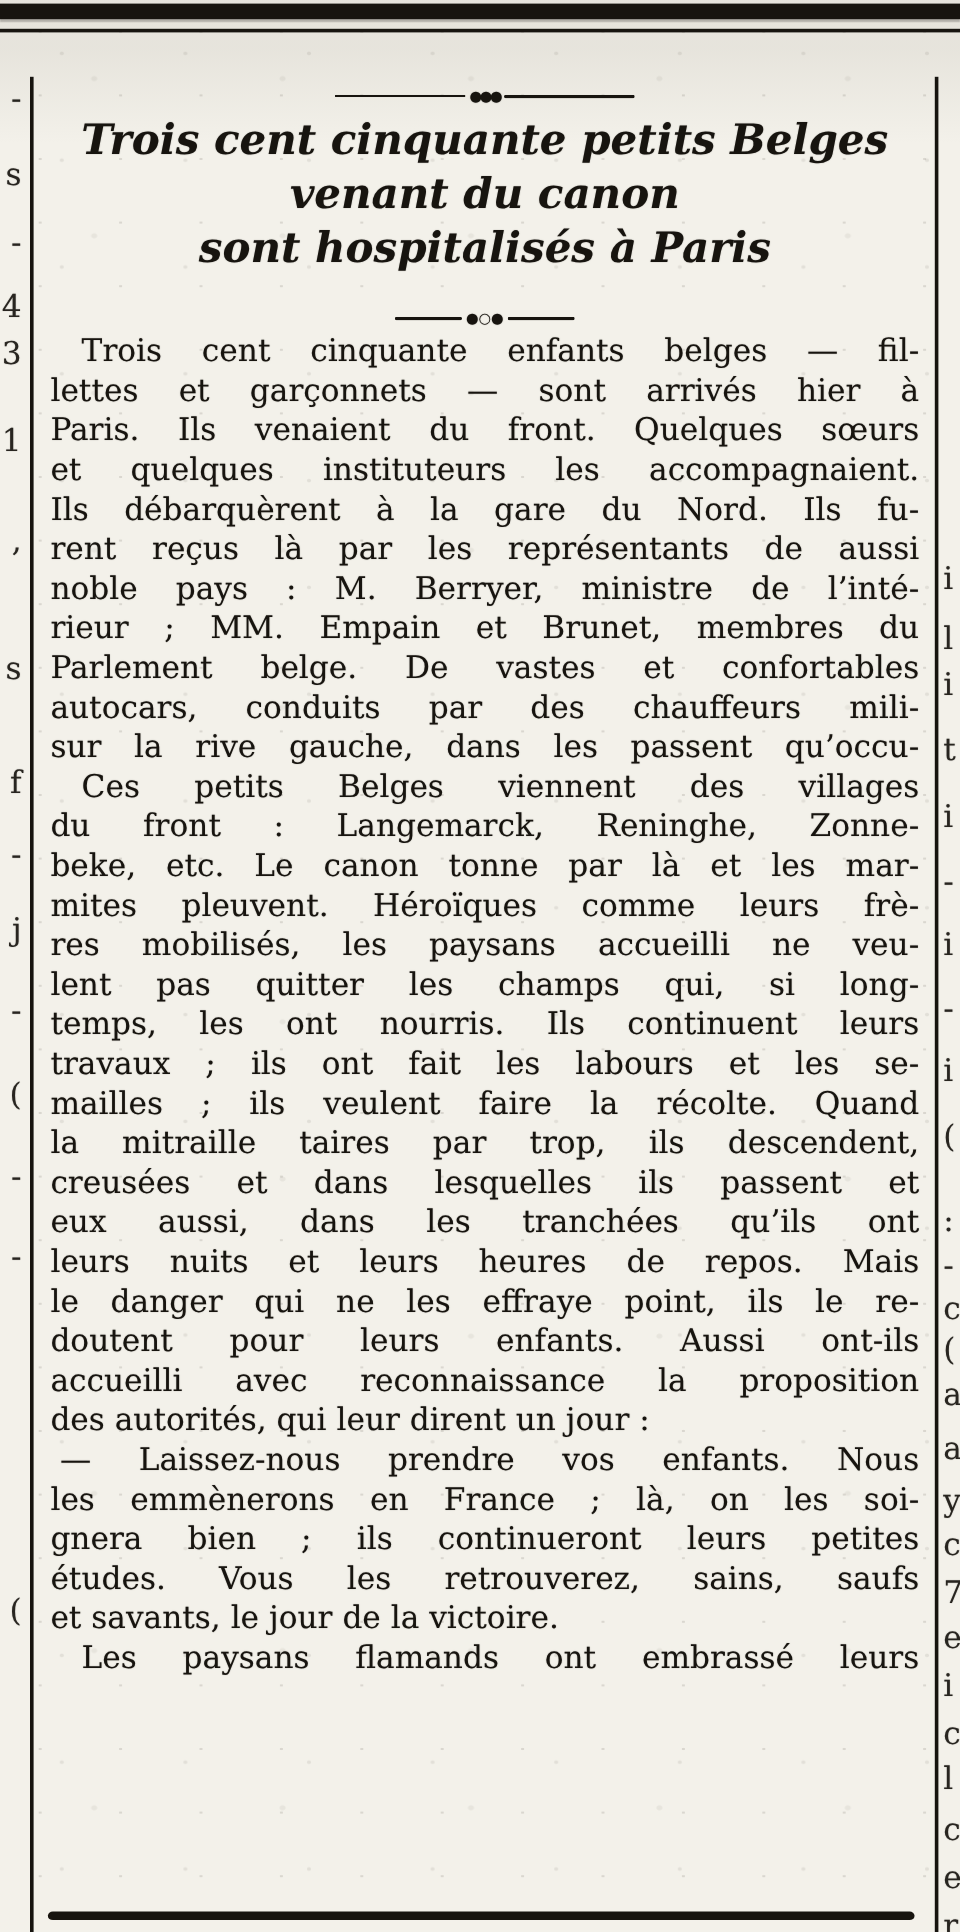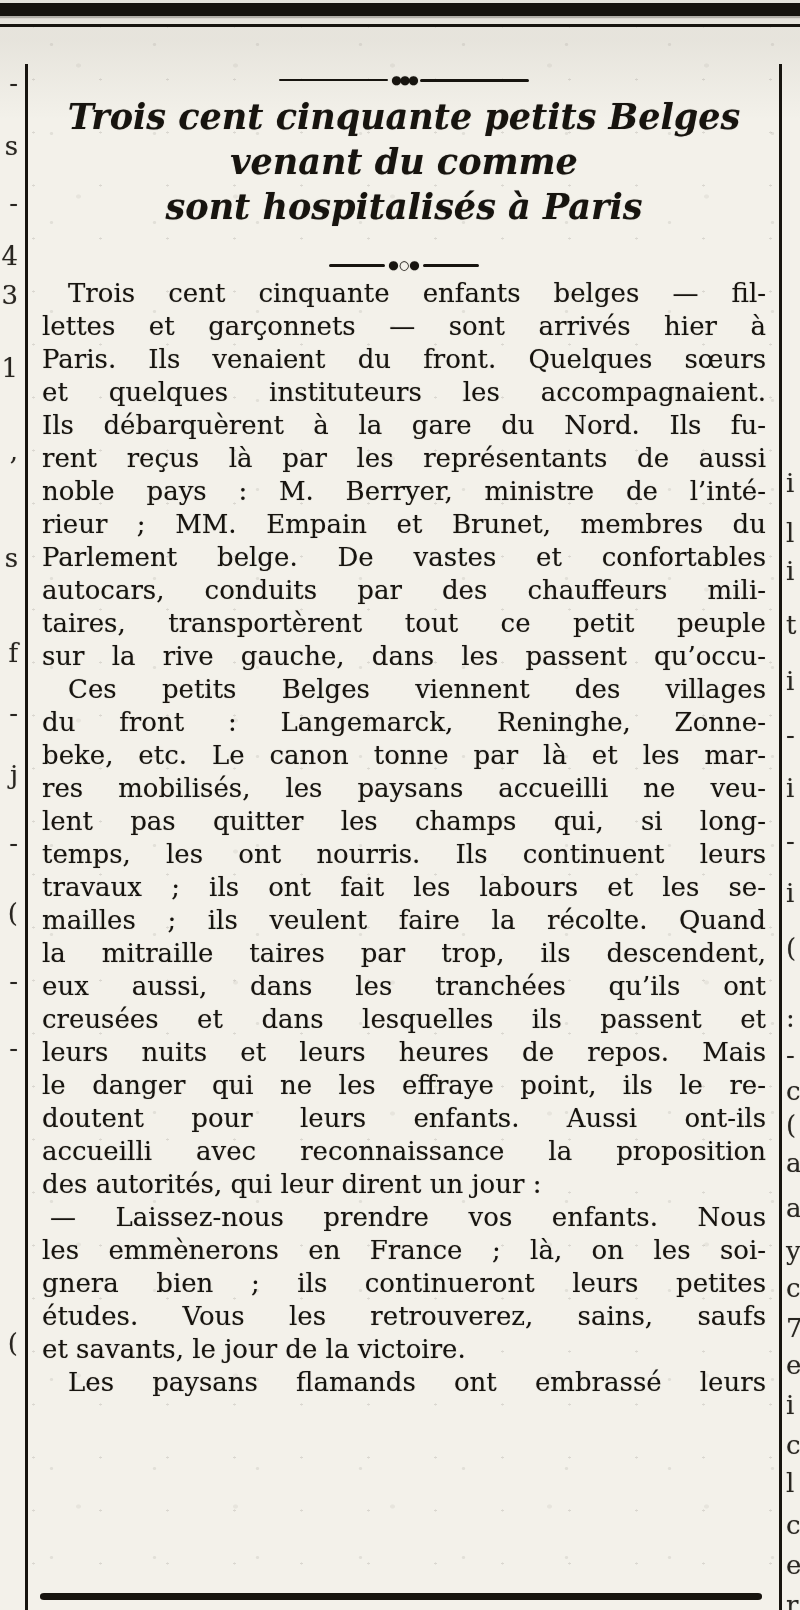--- a/index.html
+++ b/index.html
@@ -134,54 +134,54 @@
 
 
     <div class="divider d1">
       <span class="dline l"></span>
       <span class="orn">●●●</span>
       <span class="dline"></span>
     </div>
 
     <h2 class="subtitle" id="subtitle">
         <div class="subline">Trois cent cinquante petits Belges</div>
-        <div class="subline">venant du comme</div>
+        <div class="subline">venant du canon</div>
         <div class="subline">sont hospitalisés à Paris</div>
       </h2>
 
     <div class="divider d2">
       <span class="dline"></span>
       <span class="orn">●○●</span>
       <span class="dline"></span>
     </div>
 
     <div class="body-text" id="body-text">
         <div class="line first">Trois cent cinquante enfants belges — fil-</div>
         <div class="line">lettes et garçonnets — sont arrivés hier à</div>
         <div class="line">Paris. Ils venaient du front. Quelques sœurs</div>
         <div class="line">et quelques instituteurs les accompagnaient.</div>
         <div class="line">Ils débarquèrent à la gare du Nord. Ils fu-</div>
         <div class="line">rent reçus là par les représentants de aussi</div>
         <div class="line">noble pays : M. Berryer, ministre de l’inté-</div>
         <div class="line">rieur ; MM. Empain et Brunet, membres du</div>
         <div class="line">Parlement belge. De vastes et confortables</div>
         <div class="line">autocars, conduits par des chauffeurs mili-</div>
-        <div class="line">taires, transportèrent tout ce petit peuple</div>
         <div class="line">sur la rive gauche, dans les passent qu’occu-</div>
         <div class="line first">Ces petits Belges viennent des villages</div>
         <div class="line">du front : Langemarck, Reninghe, Zonne-</div>
         <div class="line">beke, etc. Le canon tonne par là et les mar-</div>
+        <div class="line">mites pleuvent. Héroïques comme leurs frè-</div>
         <div class="line">res mobilisés, les paysans accueilli ne veu-</div>
         <div class="line">lent pas quitter les champs qui, si long-</div>
         <div class="line">temps, les ont nourris. Ils continuent leurs</div>
         <div class="line">travaux ; ils ont fait les labours et les se-</div>
         <div class="line">mailles ; ils veulent faire la récolte. Quand</div>
         <div class="line">la mitraille taires par trop, ils descendent,</div>
+        <div class="line">creusées et dans lesquelles ils passent et</div>
         <div class="line">eux aussi, dans les tranchées qu’ils ont</div>
-        <div class="line">creusées et dans lesquelles ils passent et</div>
         <div class="line">leurs nuits et leurs heures de repos. Mais</div>
         <div class="line">le danger qui ne les effraye point, ils le re-</div>
         <div class="line">doutent pour leurs enfants. Aussi ont-ils</div>
         <div class="line">accueilli avec reconnaissance la proposition</div>
         <div class="line last">des autorités, qui leur dirent un jour :</div>
         <div class="line dialogue-first">— Laissez-nous prendre vos enfants. Nous</div>
         <div class="line">les emmènerons en France ; là, on les soi-</div>
         <div class="line">gnera bien ; ils continueront leurs petites</div>
         <div class="line">études. Vous les retrouverez, sains, saufs</div>
         <div class="line last">et savants, le jour de la victoire.</div>

